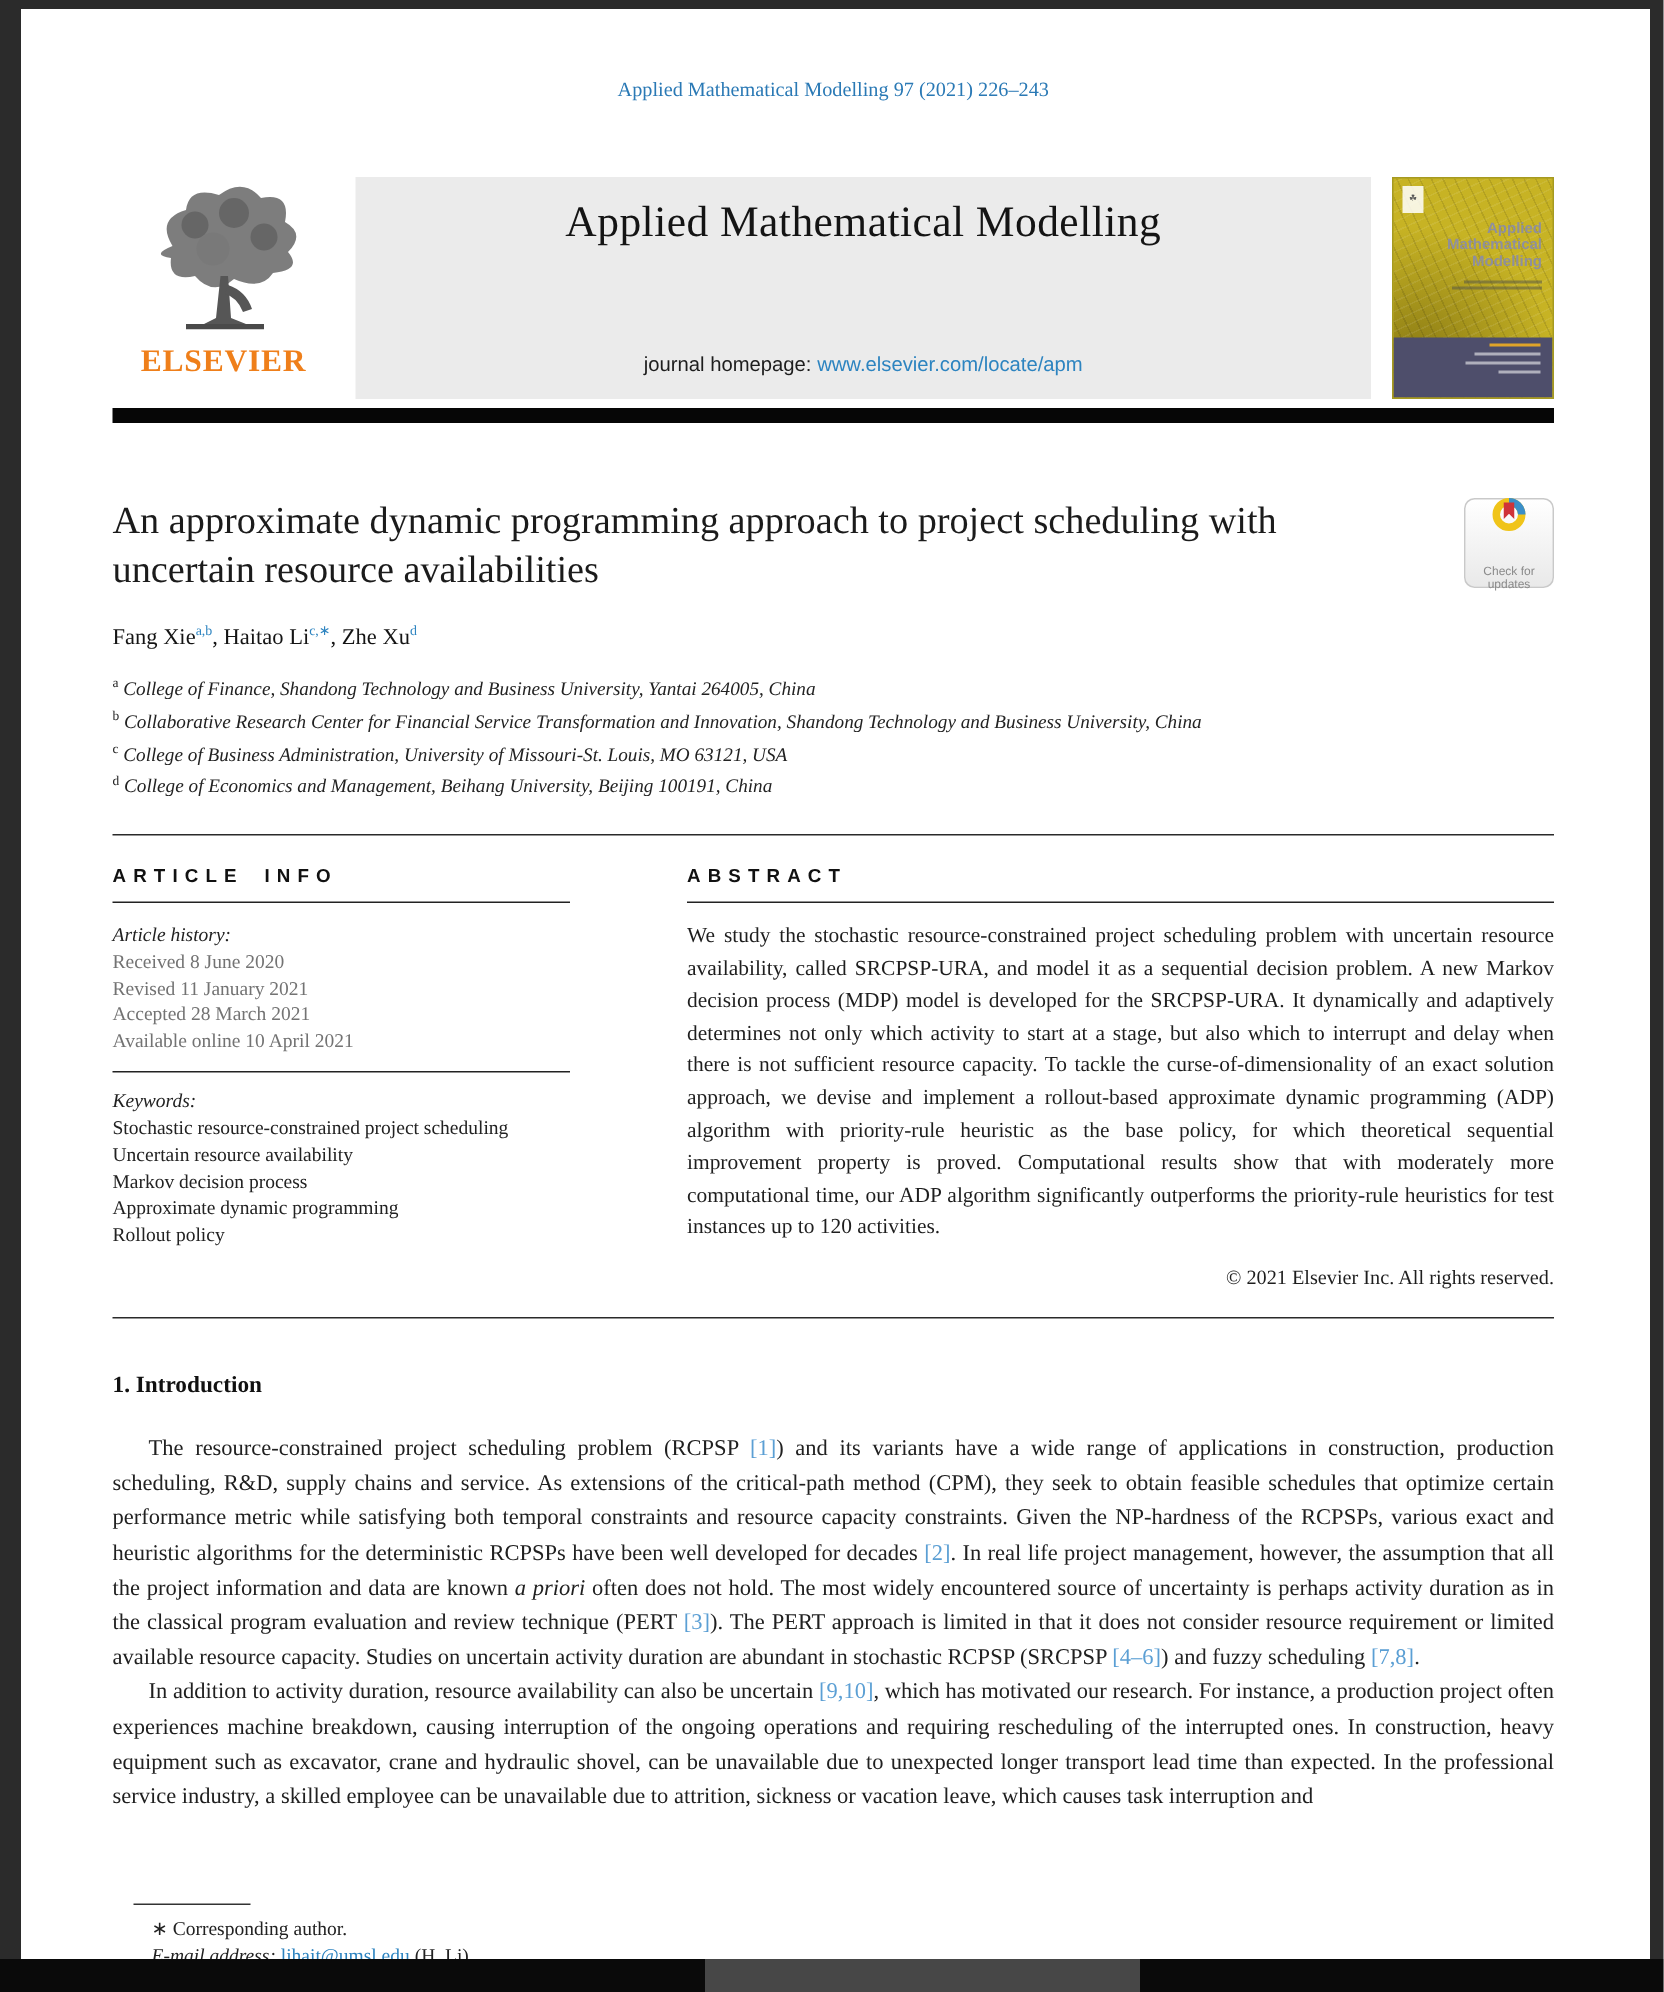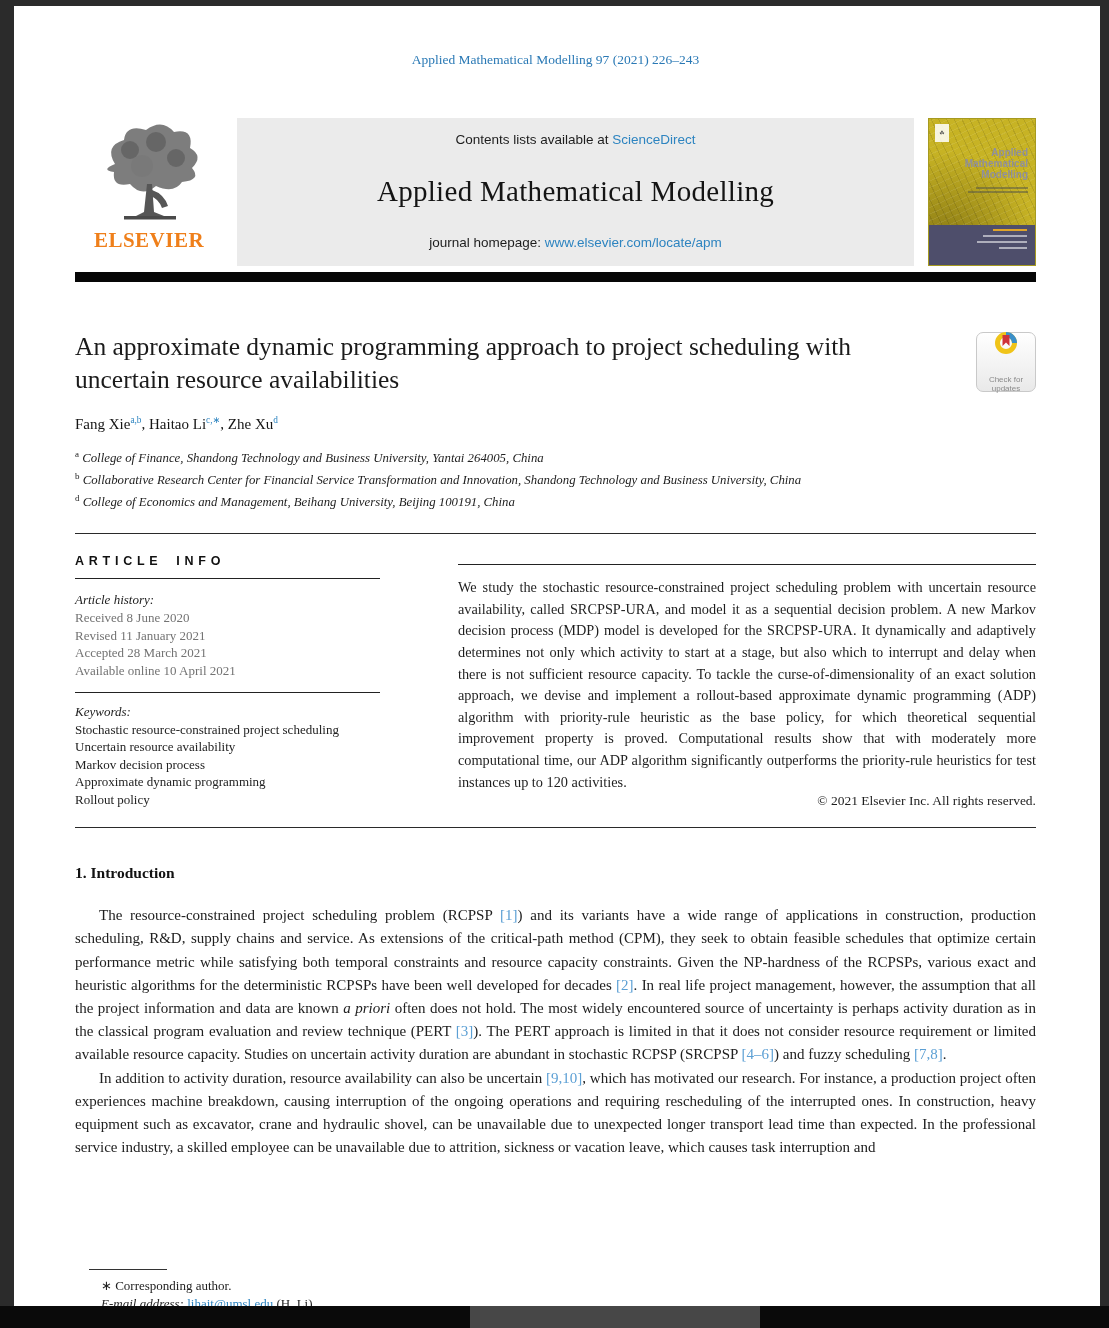--- a/index.html
+++ b/index.html
@@ -97,21 +97,21 @@
     letter-spacing:.38em;word-spacing:.45em;color:#111;
   }
   .heading-rule{border:0;border-top:1.8px solid #222;margin:10px 0 12px 0;}
   .mid-rule{border:0;border-top:1.4px solid #222;margin:12px 0 10px 0;}
   .info-label{font-style:italic;font-size:13px;line-height:18px;color:#222;}
   .info-line{font-size:13px;line-height:17.6px;color:#737373;}
   .kw-line{font-size:13px;line-height:17.6px;color:#222;}
   .abs-text{
     font-size:14.3px;line-height:21.6px;text-align:justify;color:#1e1e1e;
   }
-  .abs-copy{font-size:13.5px;text-align:right;margin-top:0;color:#1e1e1e;}
+  .abs-copy{font-size:13.5px;text-align:right;margin-top:14px;color:#1e1e1e;}
 
   
   .intro-heading{font-weight:bold;font-size:15.5px;margin-top:36px;color:#111;}
   .body-para{
     font-size:15px;line-height:23.2px;text-align:justify;color:#202020;
     margin:0;text-indent:1.6em;
   }
   .body-para:first-of-type{margin-top:22px;}
   .cite{color:#5b9fd4;cursor:pointer;}
   .it{font-style:italic;}
@@ -146,23 +146,20 @@
             <circle cx="52" cy="48" r="11" fill="#787878" opacity="0.7"></circle>
             <path d="M57,66 L54,94 L46,98 L74,98 L64,94 L62,66 Z" fill="#565656"></path>
             <path d="M62,72 Q74,76 78,88 L72,90 Q68,80 60,78 Z" fill="#565656"></path>
             <rect x="34" y="98" width="52" height="3.5" fill="#4a4a4a"></rect>
           </svg>
         </span>
         <div class="logo-text">ELSEVIER</div>
       </div>
 
       <div class="journal-box">
-        <div class="contents-line">
-          <span>Contents lists available at </span><span class="link">ScienceDirect</span>
-        </div>
         <div class="journal-title">Applied Mathematical Modelling</div>
         <div class="homepage-line">
           <span>journal homepage: </span><span class="link">www.elsevier.com/locate/apm</span>
         </div>
       </div>
 
       <div class="cover">
         <div class="cover-mark">☘</div>
         <div class="cover-title">Applied Mathematical Modelling</div>
         <div class="cover-sub">
@@ -195,20 +192,21 @@
           <span>updates</span>
         </div>
       </div>
     </div>
 
     <div class="authors"><span>Fang Xie<sup>a,b</sup></span>, <span>Haitao Li<sup>c,∗</sup></span>, <span>Zhe Xu<sup>d</sup></span></div>
 
     <div class="affiliations">
         <div class="affil"><sup>a</sup> College of Finance, Shandong Technology and Business University, Yantai 264005, China</div>
         <div class="affil"><sup>b</sup> Collaborative Research Center for Financial Service Transformation and Innovation, Shandong Technology and Business University, China</div>
+        <div class="affil"><sup>c</sup> College of Business Administration, University of Missouri-St. Louis, MO 63121, USA</div>
         <div class="affil"><sup>d</sup> College of Economics and Management, Beihang University, Beijing 100191, China</div>
       </div>
 
     <hr class="rule-full">
 
     <div class="info-section">
       <div class="info-col">
         <div class="sec-heading">ARTICLE INFO</div>
         <hr class="heading-rule">
         <div class="info-label">Article history:</div>
@@ -223,20 +221,21 @@
         <div>
             <div class="kw-line">Stochastic resource-constrained project scheduling</div>
             <div class="kw-line">Uncertain resource availability</div>
             <div class="kw-line">Markov decision process</div>
             <div class="kw-line">Approximate dynamic programming</div>
             <div class="kw-line">Rollout policy</div>
           </div>
       </div>
 
       <div class="abs-col">
+        <div class="sec-heading">ABSTRACT</div>
         <hr class="heading-rule">
         <div class="abs-text">We study the stochastic resource-constrained project scheduling problem with uncertain resource availability, called SRCPSP-URA, and model it as a sequential decision problem. A new Markov decision process (MDP) model is developed for the SRCPSP-URA. It dynamically and adaptively determines not only which activity to start at a stage, but also which to interrupt and delay when there is not sufficient resource capacity. To tackle the curse-of-dimensionality of an exact solution approach, we devise and implement a rollout-based approximate dynamic programming (ADP) algorithm with priority-rule heuristic as the base policy, for which theoretical sequential improvement property is proved. Computational results show that with moderately more computational time, our ADP algorithm significantly outperforms the priority-rule heuristics for test instances up to 120 activities.</div>
         <div class="abs-copy">© 2021 Elsevier Inc. All rights reserved.</div>
       </div>
     </div>
 
     <hr class="rule-full" style="margin-top:18px;border-top-width:1.2px">
 
     <div class="intro-heading">1. Introduction</div>
 

